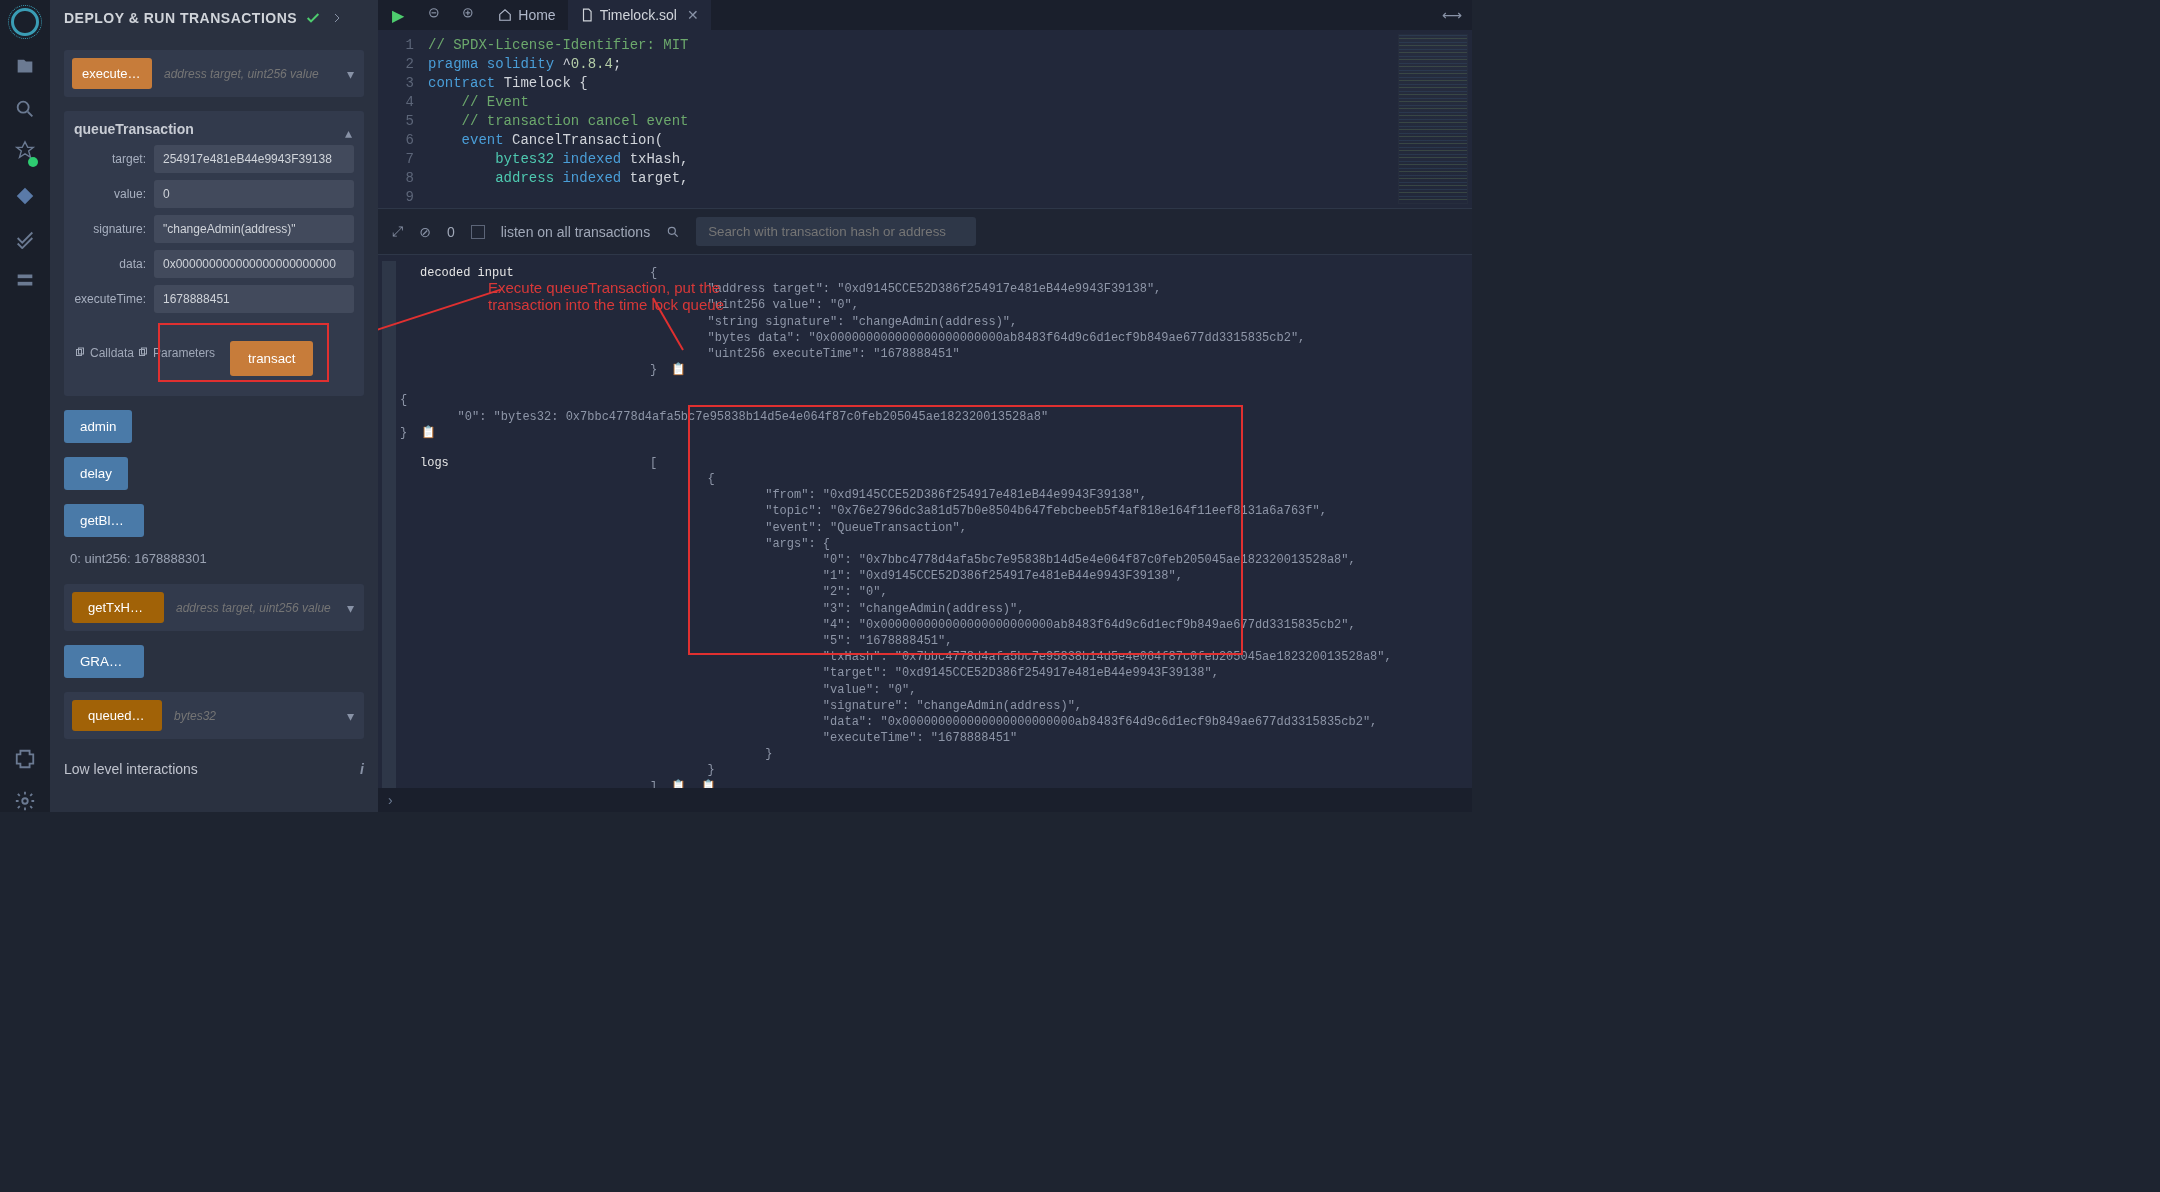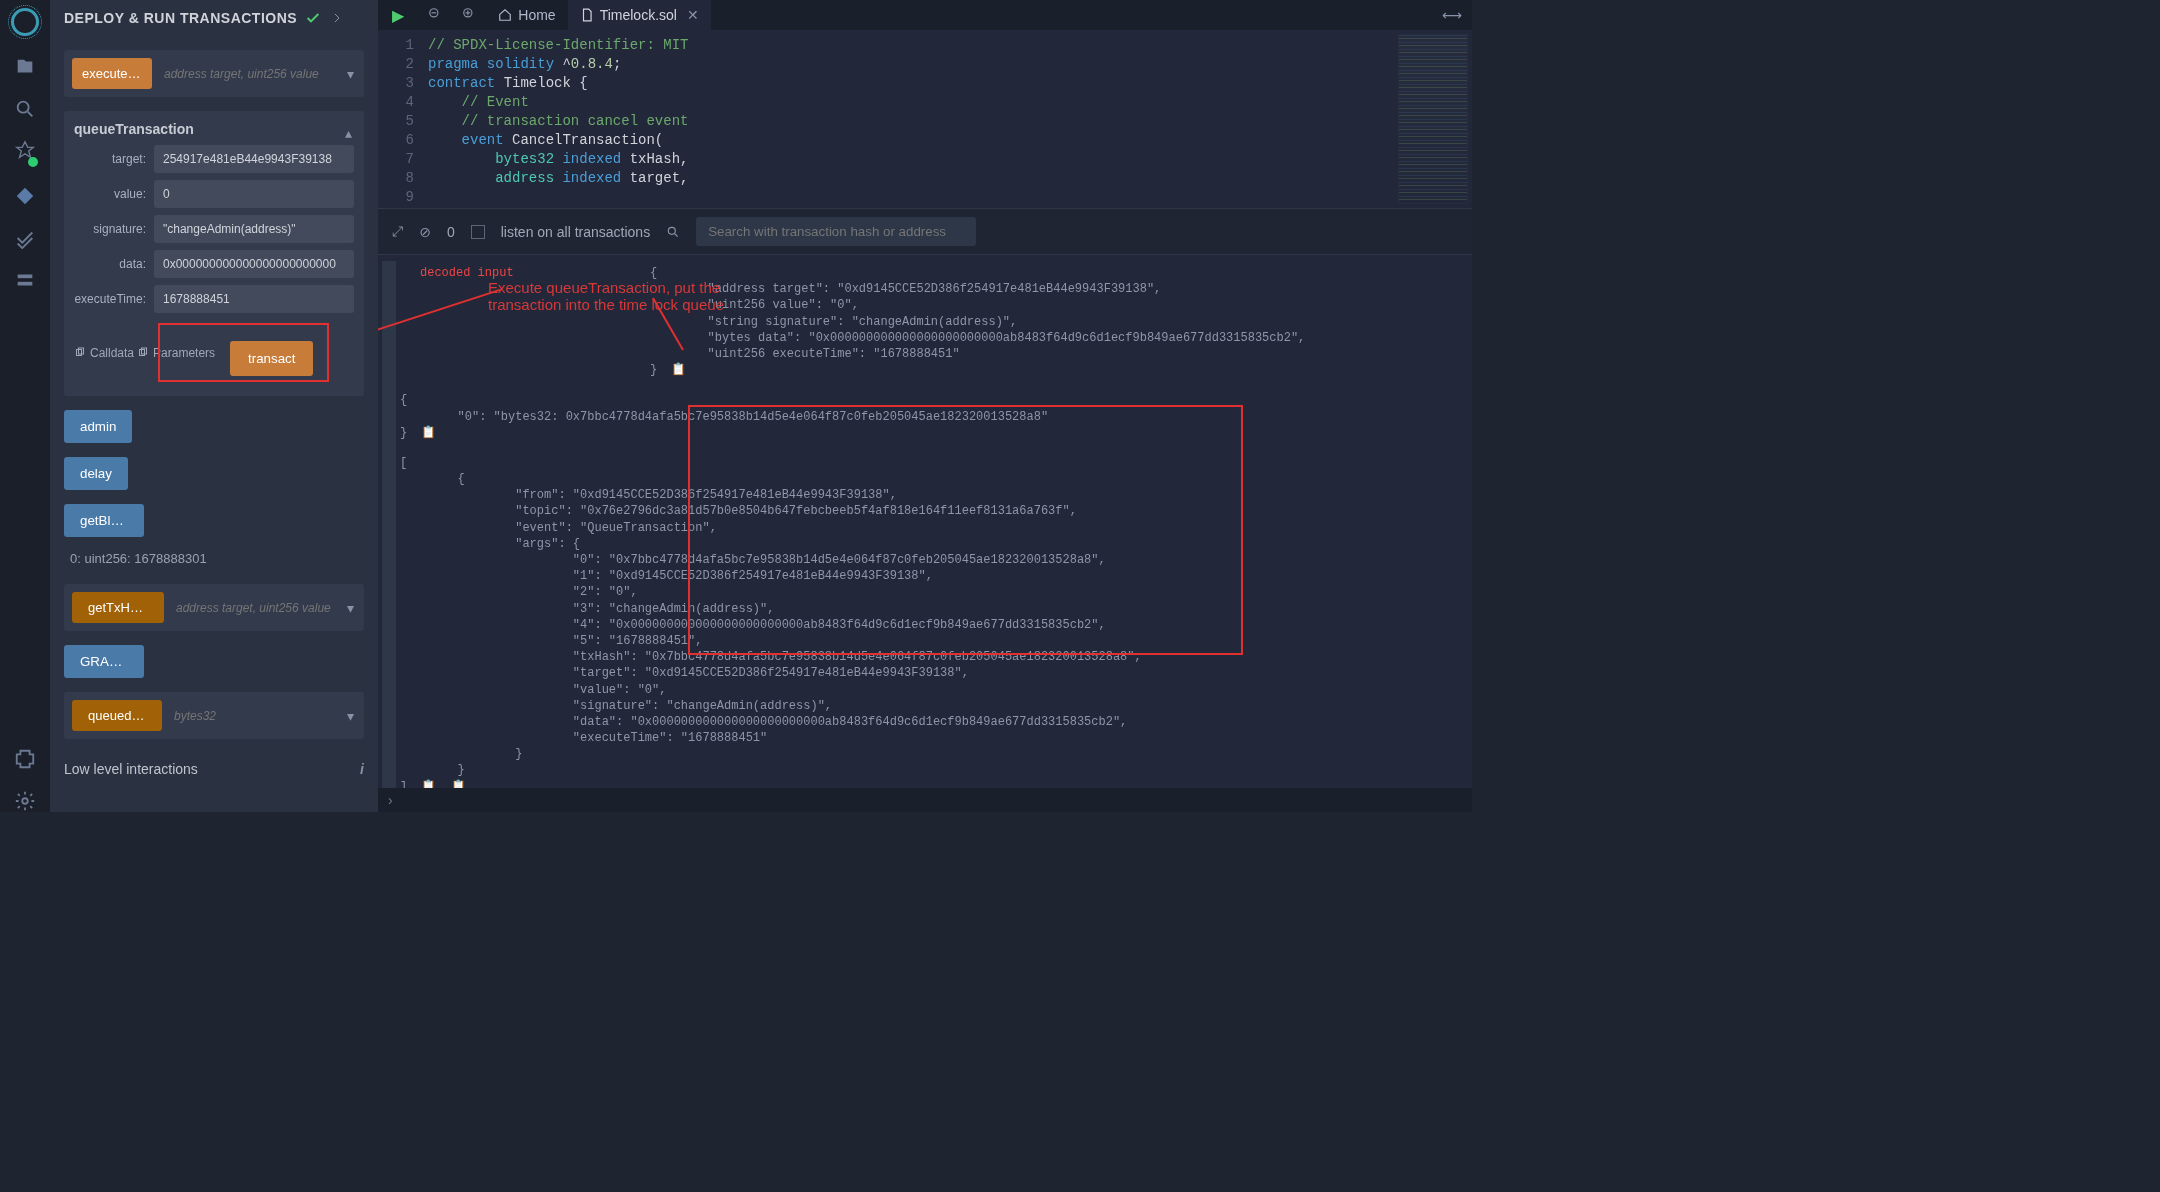--- a/index.html
+++ b/index.html
@@ -57,21 +57,21 @@
 .termbar { display: flex; align-items: center; gap: 16px; padding: 8px 14px; background: #1f2533; border-top: 1px solid #2e3748; border-bottom: 1px solid #2e3748; }
 .termbar .ic2 { color: #8892a6; cursor: pointer; }
 .checkbox { width: 14px; height: 14px; border: 1px solid #5c6578; background: transparent; }
 .searchbox { background: #2e3748; border: none; border-radius: 3px; padding: 7px 12px; color: #8892a6; width: 280px; }
 
 .terminal { flex: 1; overflow: auto; position: relative; padding: 6px 0; }
 .terminal-inner { display: flex; }
 .timeline { width: 14px; background: #2e3748; margin-left: 4px; }
 .termcontent { flex: 1; font-family: 'Courier New', monospace; font-size: 12px; line-height: 1.35; padding: 4px; position: relative; }
 .sect { display: flex; margin-bottom: 14px; }
-.sect-label { width: 250px; padding-left: 20px; color: #ef4444; }
+.sect-label { width: 250px; padding-left: 20px; color: #e5e5e5; }
 .sect-body { flex: 1; color: #8e96a8; white-space: pre-wrap; position: relative; }
 
 .annot { position: absolute; color: #d83838; font-family: Arial; font-size: 15px; pointer-events: none; z-index: 10; }
 .annot-line { position: absolute; background: #e03030; height: 2px; transform-origin: left; z-index: 9; }
 .redout { position: absolute; border: 2px solid #e03030; z-index: 8; pointer-events: none; }
 
 .footer { height: 24px; background: #1a1f2c; display: flex; align-items: center; padding: 0 10px; color: #6b7a92; }
 </style>
 </head>
 <body>
@@ -286,20 +286,21 @@
         "bytes data": "0x000000000000000000000000ab8483f64d9c6d1ecf9b849ae677dd3315835cb2",
         "uint256 executeTime": "1678888451"
 }  📋</div>
           </div>
           <div class="sect">
             <div class="sect-body">{
         "0": "bytes32: 0x7bbc4778d4afa5bc7e95838b14d5e4e064f87c0feb205045ae182320013528a8"
 }  📋</div>
           </div>
           <div class="sect">
+            <div class="sect-label">logs</div>
             <div class="sect-body">[
         {
                 "from": "0xd9145CCE52D386f254917e481eB44e9943F39138",
                 "topic": "0x76e2796dc3a81d57b0e8504b647febcbeeb5f4af818e164f11eef8131a6a763f",
                 "event": "QueueTransaction",
                 "args": {
                         "0": "0x7bbc4778d4afa5bc7e95838b14d5e4e064f87c0feb205045ae182320013528a8",
                         "1": "0xd9145CCE52D386f254917e481eB44e9943F39138",
                         "2": "0",
                         "3": "changeAdmin(address)",

